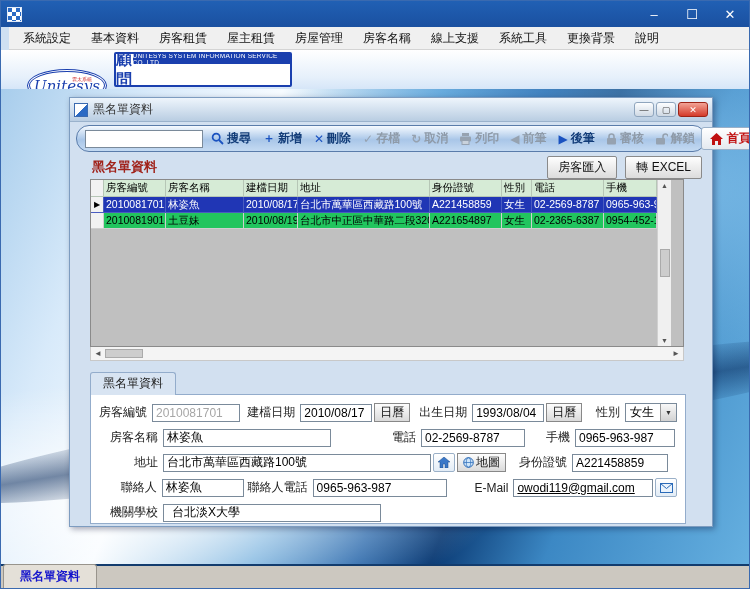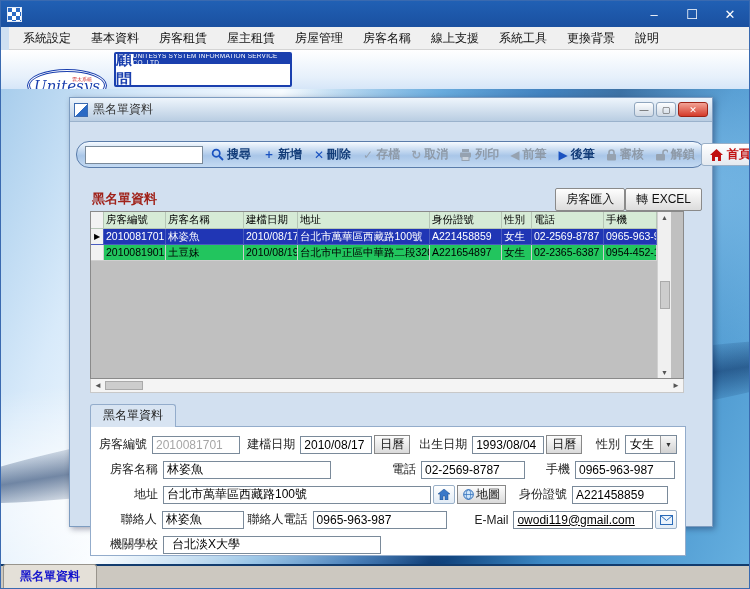--- a/index.html
+++ b/index.html
@@ -85,41 +85,41 @@
     background:linear-gradient(135deg,#fff 50%,#2b6ac4 50%); }
   .child-controls { margin-left:auto; display:flex; gap:2px; }
   .cbtn { width:20px; height:15px; border:1px solid #8fa5bd; border-radius:3px;
     background:linear-gradient(#fdfeff,#cfd9e4); display:flex; align-items:center;
     justify-content:center; font-size:9px; color:#444; }
   .cbtn.close { width:30px; background:linear-gradient(#f2a396,#d43b2a);
     border-color:#9c2417; color:#fff; font-weight:bold; }
 
   
   .toolbar {
-    margin:19px 6px; height:27px; border:1px solid #5a7caa; border-radius:13px;
+    margin:3px 6px; height:27px; border:1px solid #5a7caa; border-radius:13px;
     background:linear-gradient(#f5faff,#a9c6e8 55%,#c4daf2);
     display:flex; align-items:center; padding:0 8px; gap:1px;
     font-weight:bold; color:#123c78; white-space:nowrap;
   }
   .search-input { width:118px; height:18px; border:1px solid #7a8a9a; background:#fff;
     margin-right:2px; font-size:12px; padding:0 3px; }
   .tb-btn { display:flex; align-items:center; gap:3px; padding:2px 5px; font-size:12px; }
   .tb-btn .ig { font-weight:bold; }
   .tb-btn.disabled { color:#8e9aa8; }
   .tb-sep { width:1px; height:18px; background:#8aa6c8; box-shadow:1px 0 0 #e8f2fc; }
   .tb-right { margin-left:auto; display:flex; gap:8px; }
   .tb-chip { display:flex; align-items:center; gap:4px; padding:2px 8px;
     background:linear-gradient(#ffffff,#e4e9ef); border:1px solid #9ab0c8;
     border-radius:3px; color:#c01010; font-weight:bold; }
   .blue { color:#1a52c0; } .gray { color:#96a2b0; }
 
   
   .section-row { height:24px; display:flex; align-items:center; padding:0 10px 0 22px; }
   .section-title { color:#a0221a; font-weight:bold; font-size:13px; }
-  .section-btns { margin-left:auto; display:flex; }
+  .section-btns { margin-left:auto; display:flex; gap:8px; }
   .push-btn { padding:2px 10px; font-size:12px; color:#111;
     background:linear-gradient(#fefefe,#dcdcdc); border:1px solid #8a8a8a; border-radius:2px; }
 
   
   .grid-wrap { margin-left:20px; width:594px; }
   .grid { display:flex; border:1px solid #8a8a8a; background:#c0c0c0; height:168px; }
   .grid-main { width:566px; font-size:10.5px; }
   .g-row { display:flex; height:16px; line-height:15px; white-space:nowrap; }
   .g-row.header { background:#d6ebd6; height:17px; font-weight:normal; }
   .g-cell { overflow:hidden; padding:0 2px; border-right:1px solid #b6c6b6; border-bottom:1px solid #b6c6b6; }

